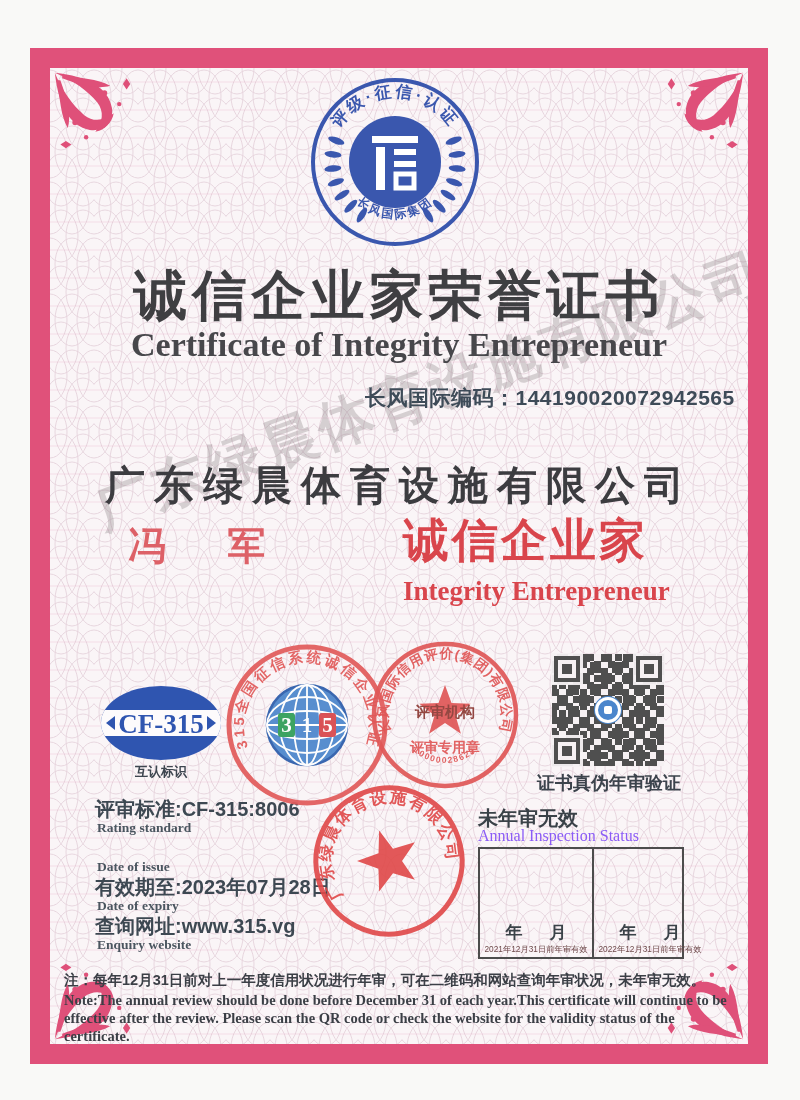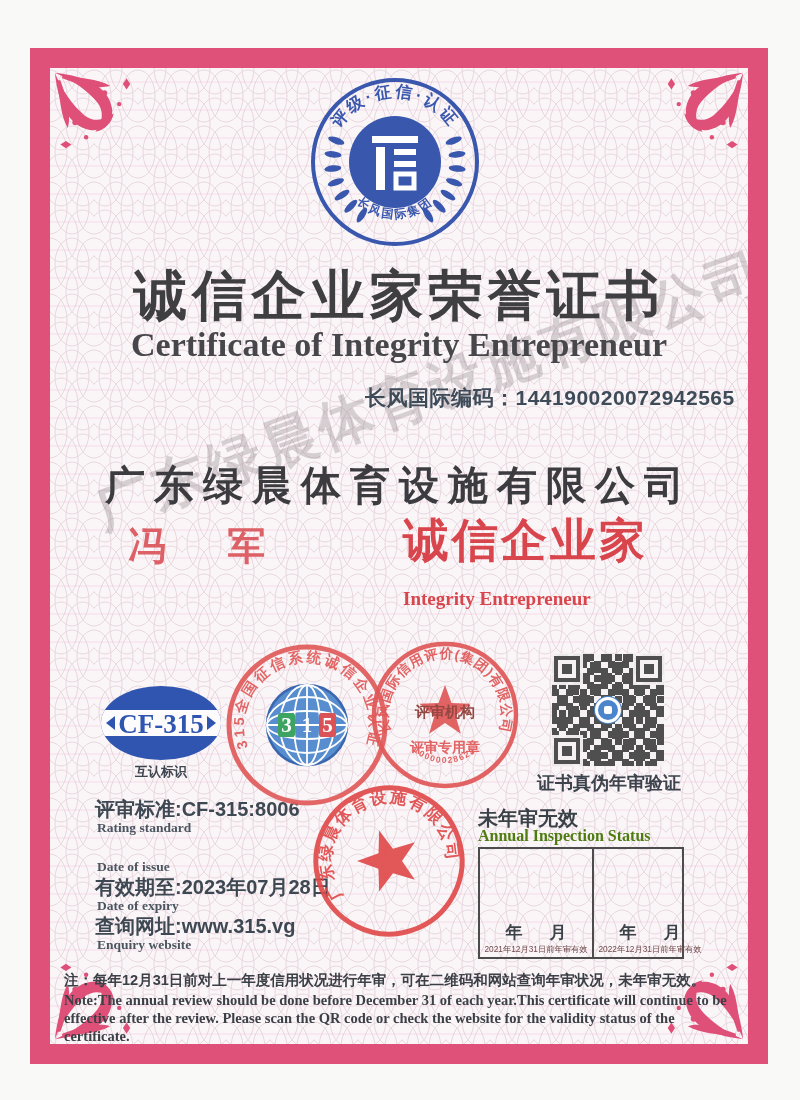--- a/index.html
+++ b/index.html
@@ -23,21 +23,21 @@
        font-family:"Liberation Serif",serif;font-size:34px;font-weight:bold;color:#47474b;white-space:nowrap;}
   .code-block{position:absolute;left:315px;top:316px;z-index:2;color:#3e4b58;}
   .code-line{font-size:21px;font-weight:bold;letter-spacing:.5px;}
   .code-caption{font-family:"Liberation Serif",serif;font-size:16px;font-weight:bold;margin-top:2px;}
   .company-name{position:absolute;left:0;top:390px;width:100%;text-align:center;z-index:2;
        font-size:40px;font-weight:bold;letter-spacing:9px;color:#3c3c40;white-space:nowrap;}
   .holder-name{position:absolute;left:78px;top:453px;z-index:2;font-family:"Liberation Serif",serif;
        font-size:38px;font-weight:bold;letter-spacing:26px;color:#dd6067;white-space:nowrap;}
   .honor{position:absolute;left:353px;top:442px;z-index:2;color:#d9454c;}
   .honor-cn{font-size:46px;font-weight:bold;letter-spacing:3px;font-family:"Liberation Serif",serif;white-space:nowrap;}
-  .honor-en{font-size:19px;font-weight:bold;font-family:"Liberation Serif",serif;margin-top:16px;white-space:nowrap;}
+  .honor-en{font-size:27px;font-weight:bold;font-family:"Liberation Serif",serif;margin-top:4px;white-space:nowrap;}
   .cf315{position:absolute;left:48px;top:615px;z-index:2;}
   .mutual-caption{position:absolute;left:48px;top:695px;width:126px;text-align:center;z-index:2;
        font-size:13px;font-weight:bold;color:#3e4650;}
   .globe-stamp{position:absolute;left:174px;top:574px;z-index:3;opacity:.93;}
   .agency-stamp{position:absolute;left:320px;top:572px;z-index:3;opacity:.93;}
   .qr{position:absolute;left:502px;top:586px;width:112px;height:112px;z-index:2;
       background:
         repeating-conic-gradient(#4f4f4f 0 25%, transparent 0 50%),
         repeating-conic-gradient(#4f4f4f 0 25%, transparent 0 50%),
         #f6f1f3;
@@ -52,21 +52,21 @@
   .qr-caption{position:absolute;left:478px;top:703px;width:162px;text-align:center;z-index:2;
       font-size:18px;font-weight:bold;color:#3c434c;white-space:nowrap;}
   .detail-cn{position:absolute;left:45px;z-index:2;font-size:20px;font-weight:bold;color:#3d4852;white-space:nowrap;}
   .detail-en{position:absolute;left:47px;z-index:2;font-family:"Liberation Serif",serif;
       font-size:13.5px;font-weight:bold;color:#4a555f;white-space:nowrap;}
   .d1c{top:728px;} .d1e{top:752px;} .d2c{top:767px;} .d2e{top:791px;}
   .d3c{top:806px;} .d3e{top:830px;text-align:right;} .d4c{top:845px;} .d4e{top:869px;}
   .company-stamp{position:absolute;left:260px;top:714px;z-index:4;transform:rotate(-18deg);opacity:.9;}
   .insp-title{position:absolute;left:428px;top:737px;z-index:2;font-size:20px;font-weight:bold;color:#3a4248;}
   .insp-sub{position:absolute;left:428px;top:759px;z-index:2;font-family:"Liberation Serif",serif;
-      font-size:16px;font-weight:bold;color:#4d7c0f;white-space:nowrap;}
+      font-size:16px;font-weight:normal;color:#8b5cf6;white-space:nowrap;}
   .insp-table{position:absolute;left:428px;top:779px;width:206px;height:112px;z-index:2;
       border:2px solid #4c4c4c;display:flex;box-sizing:border-box;}
   .insp-cell{flex:1;display:flex;flex-direction:column;box-sizing:border-box;}
   .insp-cell + .insp-cell{border-left:2px solid #4c4c4c;}
   .ym{margin-top:auto;display:flex;justify-content:space-around;padding:0 12px;
       font-size:17px;font-weight:bold;color:#3a4248;}
   .insp-note{font-size:9px;line-height:11px;color:#6d4a4a;text-align:center;padding-bottom:2px;white-space:nowrap;
       transform:scale(.92);transform-origin:center;}
   .note-cn{position:absolute;left:14px;top:903px;width:676px;z-index:2;
       font-size:14.5px;font-weight:bold;color:#3b3f46;white-space:nowrap;}

